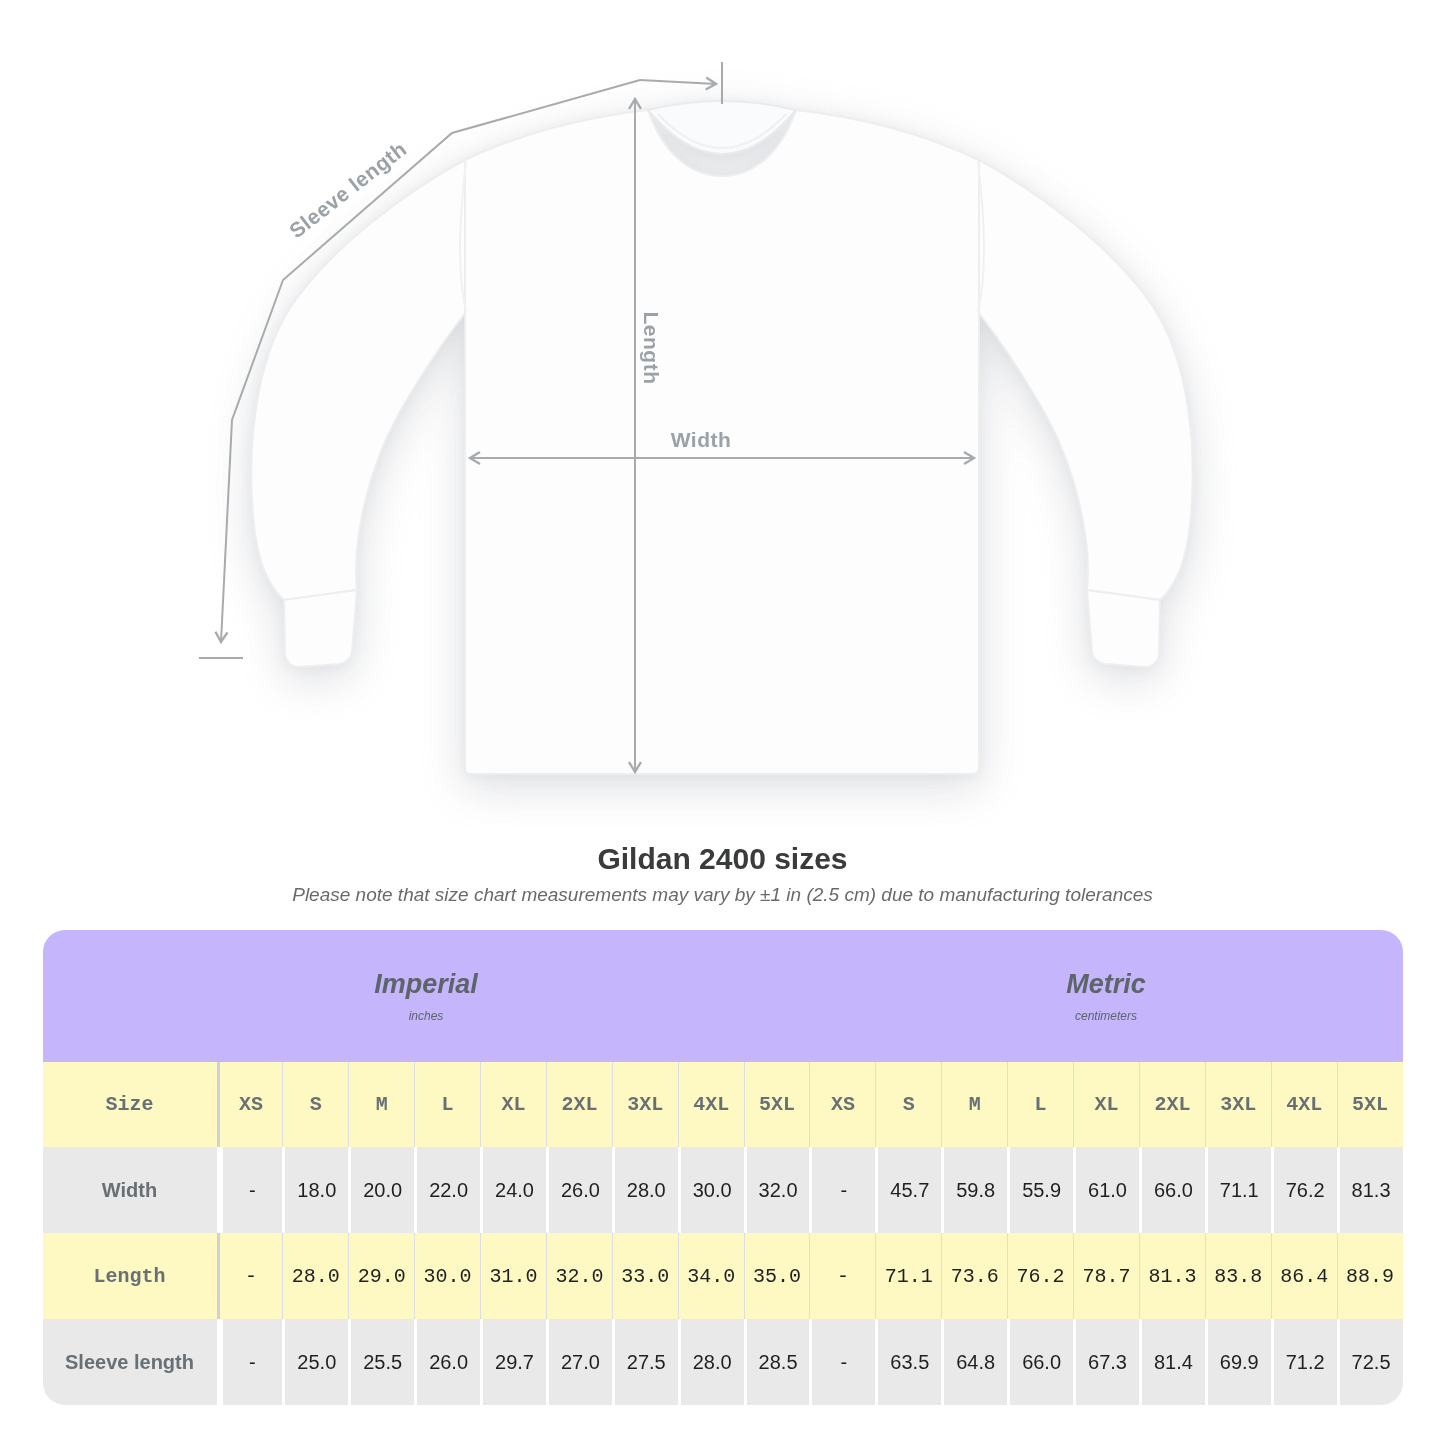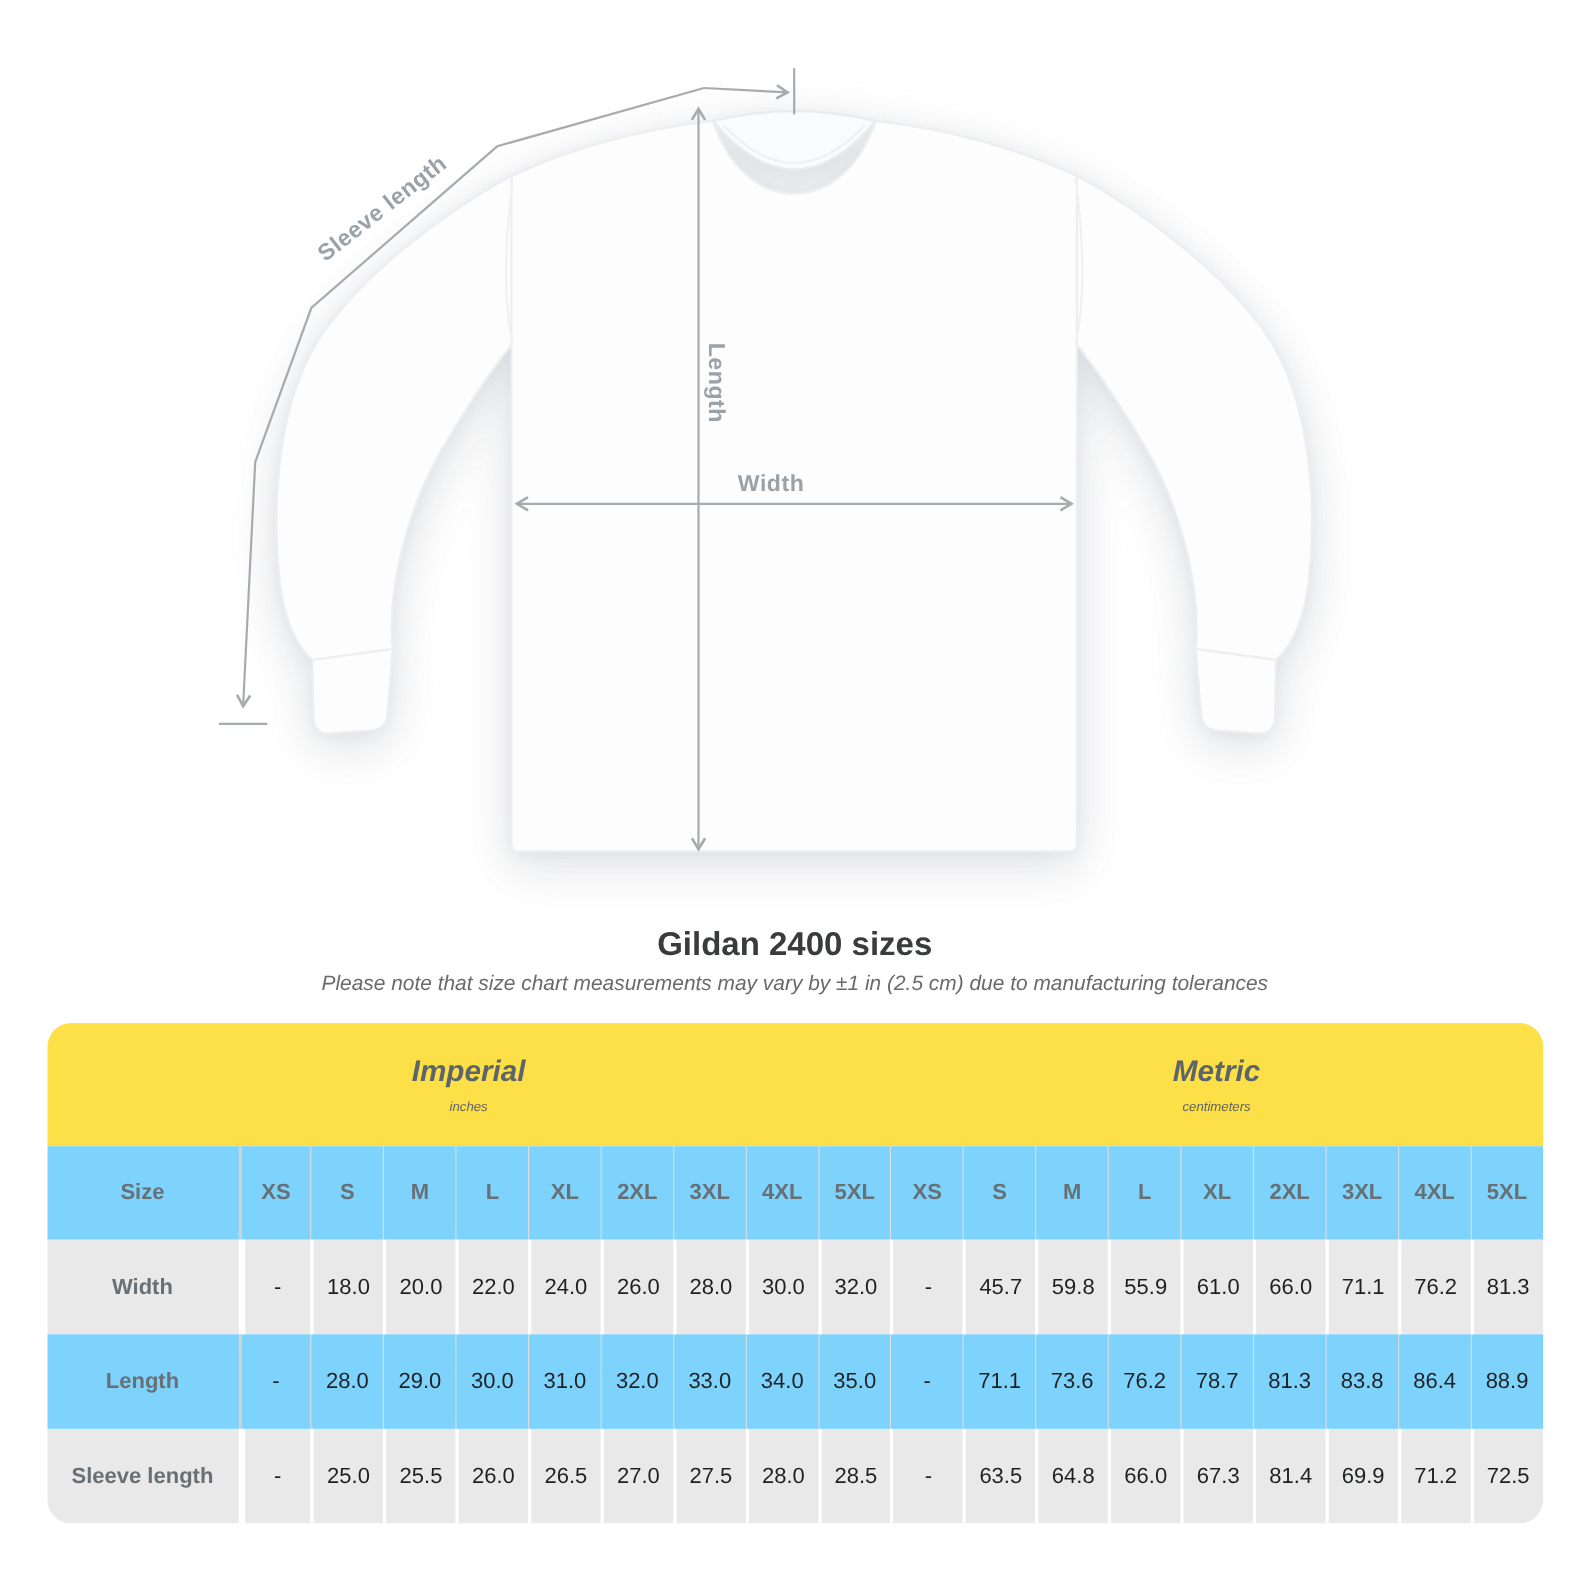--- a/index.html
+++ b/index.html
@@ -18,29 +18,29 @@
   }
   .lab-sleeve{left:348px;top:190px;transform:translate(-50%,-50%) rotate(-38deg);}
   .lab-length{left:651px;top:348px;transform:translate(-50%,-50%) rotate(90deg);}
   .lab-width{left:701px;top:440px;transform:translate(-50%,-50%);}
   
   .section-title{margin:14px 0 0 0;text-align:center;font-size:30px;font-weight:bold;color:#3a3b3c;}
   .section-note{margin-top:8px;text-align:center;font-size:19px;font-style:italic;color:#6a6a6a;}
   
   .tablewrap{width:1360px;margin:24px auto 0 auto;border-radius:22px;overflow:hidden;}
   .trow{display:grid;grid-template-columns:174px repeat(18,1fr);align-items:center;}
-  .band{height:112px;background:#fde047;align-items:center;}
+  .band{height:132px;background:#c4b5fd;align-items:center;}
   .unit-cell{grid-row:1;display:flex;flex-direction:column;align-items:center;justify-content:center;}
   .unit-imperial{grid-column:1 / 11;}
   .unit-metric{grid-column:11 / 20;}
   .unit-name{font-size:27px;font-weight:bold;font-style:italic;color:#5d646a;}
   .unit-sub{font-size:12px;font-style:italic;color:#5d646a;margin-top:9px;}
   .row-size{height:85px;background:#ffffff;}
   .datarow{height:86px;}
-  .white{background:#7dd3fc;}
+  .white{background:#fef9c3;font-family:Liberation Mono, monospace;}
   .gray{background:#e9e9e9;}
   .cell{height:100%;display:flex;align-items:center;justify-content:center;font-size:20px;color:#1f2022;}
   .lbl,.hdr{font-weight:bold;color:#687076;}
   .white .cell{border-left:1px solid #dcdee0;}
   .white .cell.c0{border-left:none;}
   .white .cell.c1{border-left:3px solid #cfd2d4;}
   .gray .cell{border-left:3px solid #ffffff;}
   .gray .cell.c0{border-left:none;}
   .gray .cell.c1{border-left:6px solid #ffffff;}
 </style>
@@ -171,21 +171,21 @@
       <div class="cell ">83.8</div>
       <div class="cell ">86.4</div>
       <div class="cell ">88.9</div>
     </div>
     <div class="trow datarow gray">
       <div class="cell lbl c0">Sleeve length</div>
       <div class="cell c1">-</div>
       <div class="cell ">25.0</div>
       <div class="cell ">25.5</div>
       <div class="cell ">26.0</div>
-      <div class="cell ">26.5</div>
+      <div class="cell ">29.7</div>
       <div class="cell ">27.0</div>
       <div class="cell ">27.5</div>
       <div class="cell ">28.0</div>
       <div class="cell ">28.5</div>
       <div class="cell ">-</div>
       <div class="cell ">63.5</div>
       <div class="cell ">64.8</div>
       <div class="cell ">66.0</div>
       <div class="cell ">67.3</div>
       <div class="cell ">81.4</div>

